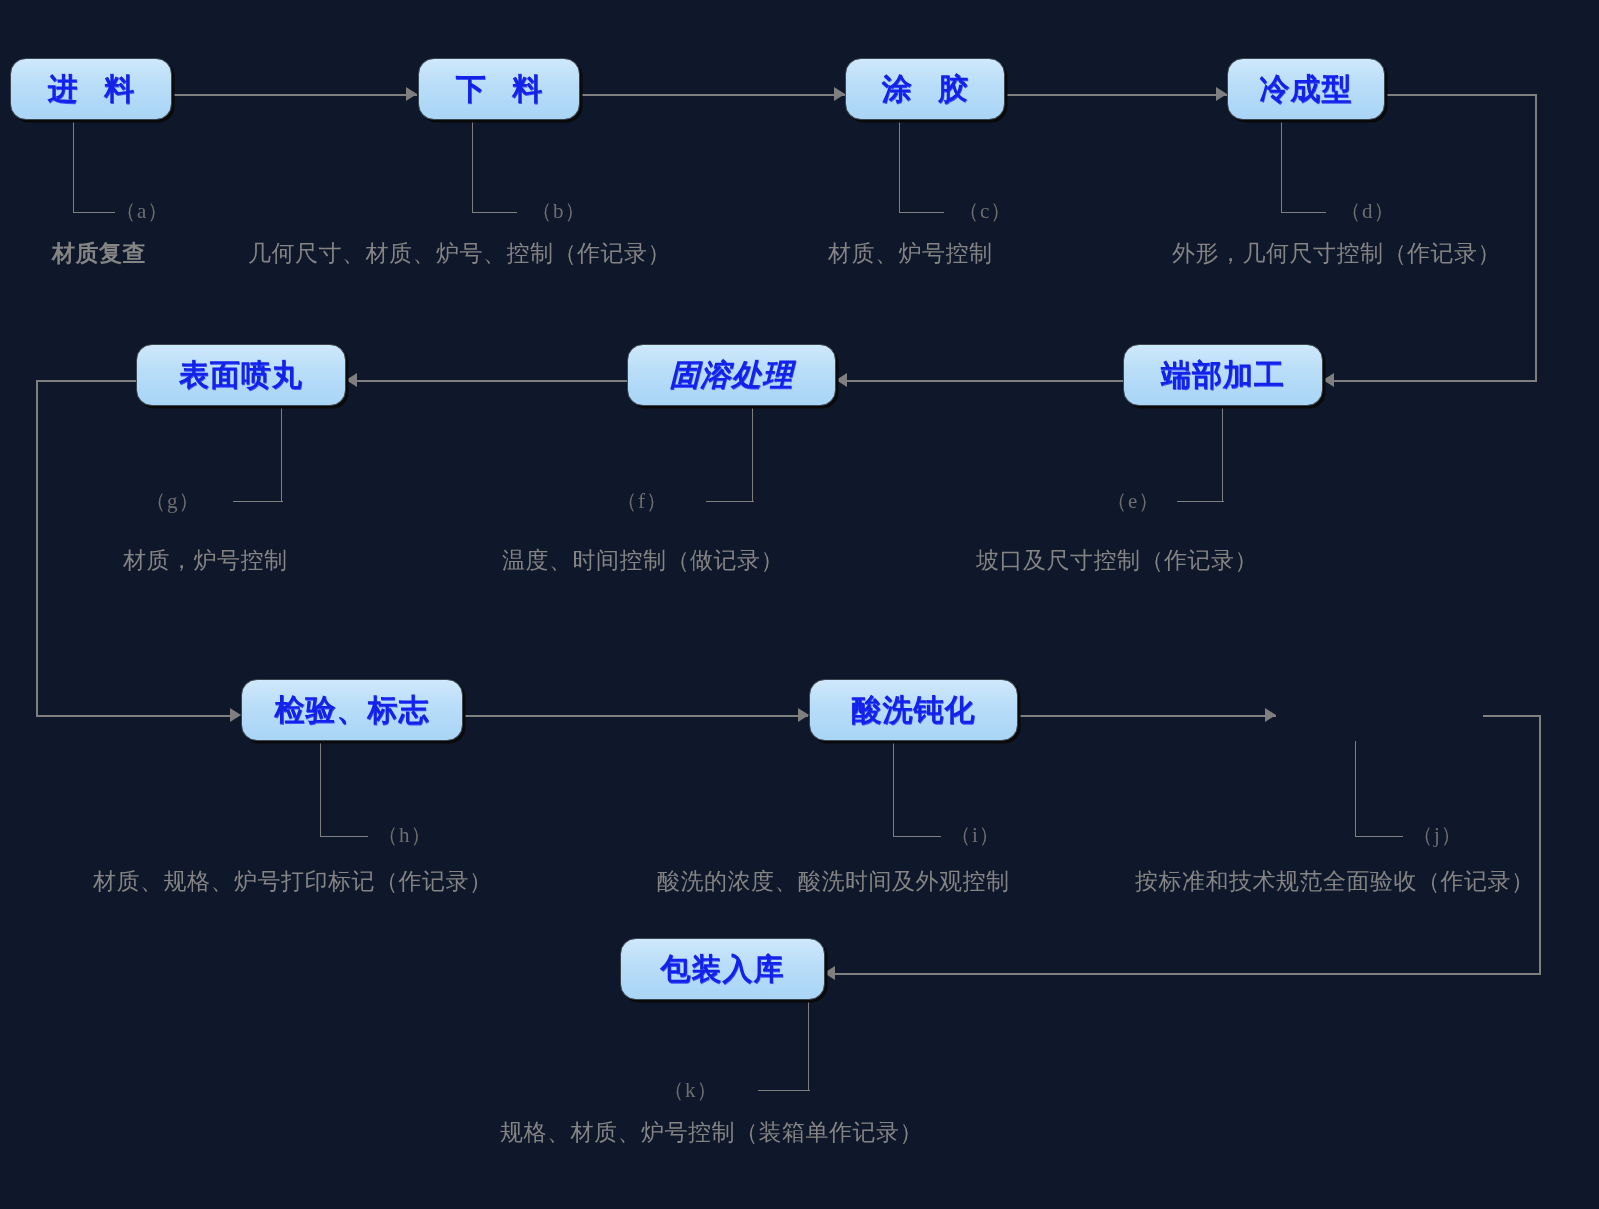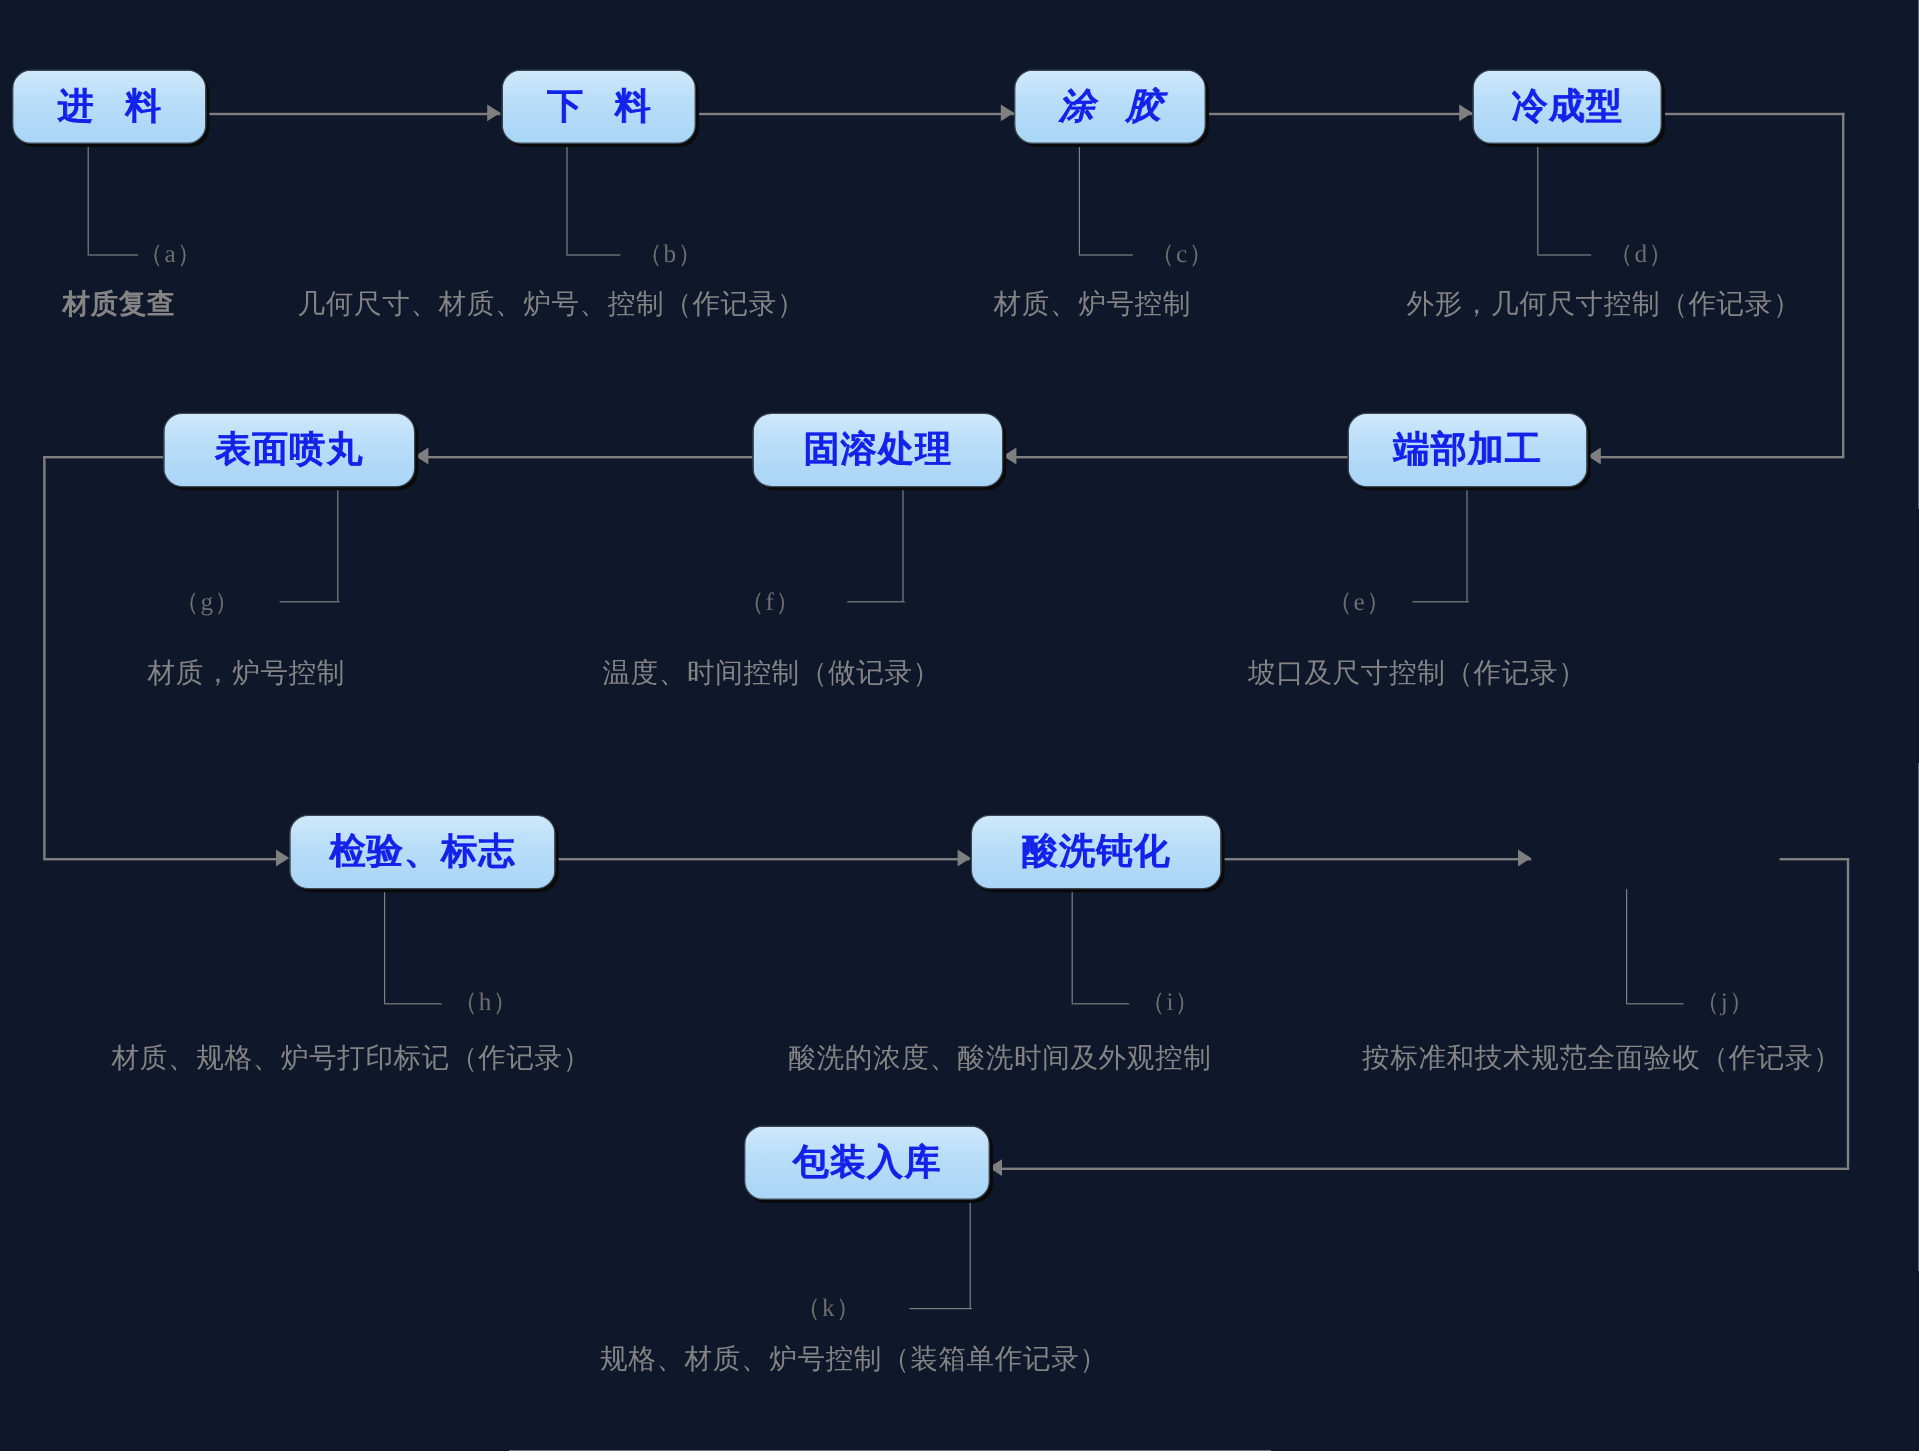--- a/index.html
+++ b/index.html
@@ -162,31 +162,31 @@
 
   <div class="lead-v" style="left:808px; top:1000px; height:90px;"></div>
   <div class="lead-h" style="left:758px; top:1090px; width:52px;"></div>
 
   <div class="node wide" style="left:10px; top:58px; width:162px; height:62px;">
     <span class="node-label">进 料</span>
   </div>
   <div class="node wide" style="left:418px; top:58px; width:162px; height:62px;">
     <span class="node-label">下 料</span>
   </div>
-  <div class="node wide" style="left:845px; top:58px; width:160px; height:62px;font-style:italic;">
+  <div class="node wide" style="left:845px; top:58px; width:160px; height:62px;">
     <span class="node-label">涂 胶</span>
   </div>
   <div class="node" style="left:1227px; top:58px; width:158px; height:62px;">
     <span class="node-label">冷成型</span>
   </div>
 
   <div class="node" style="left:1123px; top:344px; width:200px; height:62px;">
     <span class="node-label">端部加工</span>
   </div>
-  <div class="node" style="left:627px; top:344px; width:209px; height:62px;">
+  <div class="node" style="left:627px; top:344px; width:209px; height:62px;font-style:italic;">
     <span class="node-label">固溶处理</span>
   </div>
   <div class="node" style="left:136px; top:344px; width:210px; height:62px;">
     <span class="node-label">表面喷丸</span>
   </div>
 
   <div class="node" style="left:241px; top:679px; width:222px; height:62px;">
     <span class="node-label">检验、标志</span>
   </div>
   <div class="node" style="left:809px; top:679px; width:209px; height:62px;">
@@ -206,21 +206,21 @@
   <div class="tag" style="left:145px; top:487px;">（g）</div>
   <div class="tag" style="left:377px; top:821px;">（h）</div>
   <div class="tag" style="left:950px; top:821px;">（i）</div>
   <div class="tag" style="left:1412px; top:821px;">（j）</div>
   <div class="tag" style="left:663px; top:1076px;">（k）</div>
 
   <div class="caption" style="left:52px; top:238px;font-weight:bold;">材质复查</div>
   <div class="caption" style="left:248px; top:238px;">几何尺寸、材质、炉号、控制（作记录）</div>
   <div class="caption" style="left:828px; top:238px;">材质、炉号控制</div>
   <div class="caption" style="left:1172px; top:238px;">外形，几何尺寸控制（作记录）</div>
-  <div class="caption" style="left:1040px; top:545px;">坡口及尺寸控制（作记录）</div>
+  <div class="caption" style="left:976px; top:545px;">坡口及尺寸控制（作记录）</div>
   <div class="caption" style="left:502px; top:545px;">温度、时间控制（做记录）</div>
   <div class="caption" style="left:123px; top:545px;">材质，炉号控制</div>
   <div class="caption" style="left:93px; top:866px;">材质、规格、炉号打印标记（作记录）</div>
   <div class="caption" style="left:657px; top:866px;">酸洗的浓度、酸洗时间及外观控制</div>
   <div class="caption" style="left:1135px; top:866px;">按标准和技术规范全面验收（作记录）</div>
   <div class="caption" style="left:500px; top:1117px;">规格、材质、炉号控制（装箱单作记录）</div>
 
 </div>
 
 </body></html>

